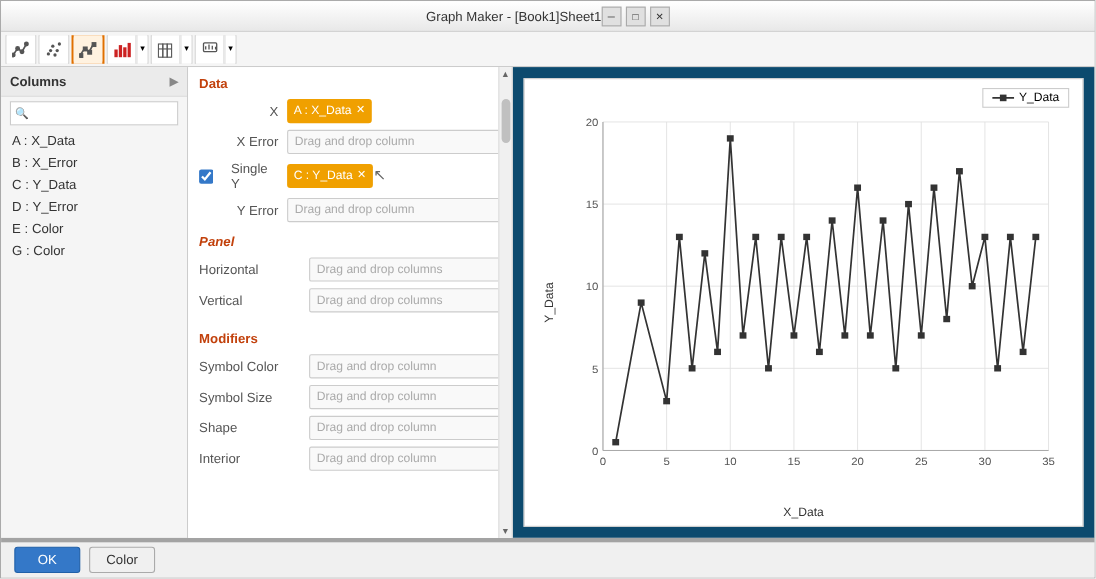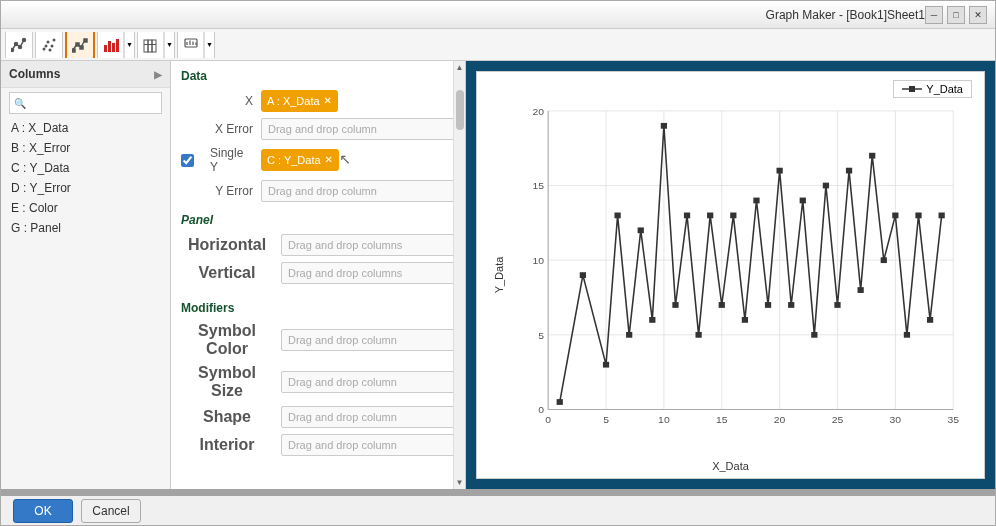--- a/index.html
+++ b/index.html
@@ -18,21 +18,21 @@
       border: 1px solid #aaa;
       display: flex;
       flex-direction: column;
     }
     .title-bar {
       background: linear-gradient(to bottom, #ffffff, #e8e8e8);
       border-bottom: 1px solid #ccc;
       height: 28px;
       display: flex;
       align-items: center;
-      justify-content: flex-end;
+      justify-content: center;
       padding: 0 8px;
       flex-shrink: 0;
     }
     .title-bar-title {
       font-size: 12px;
       color: #333;
     }
     .title-bar-controls {
       display: flex;
       gap: 4px;
@@ -129,46 +129,45 @@
       background: #fff;
       border-right: 1px solid #ccc;
       display: flex;
       flex-direction: column;
       flex-shrink: 0;
       position: relative;
       overflow-y: auto;
     }
     .section-title {
       font-weight: bold;
-      color: #14532d;
+      color: #c2410c;
       padding: 8px 10px 4px 10px;
       font-size: 12px;
     }
     .field-row {
       display: flex;
       align-items: center;
       padding: 3px 10px;
       min-height: 28px;
     }
     .field-label {
       width: 80px;
       text-align: right;
       padding-right: 8px;
       font-size: 12px;
       color: #555;
       flex-shrink: 0;
     }
     .field-label-wide {
       width: 100px;
-      text-align: center;
+      text-align: left;
       padding-right: 8px;
-      font-size: 16px;
+      font-size: 12px;
       color: #555;
       flex-shrink: 0;
-      font-weight: bold;
     }
     .drop-zone {
       flex: 1;
       height: 22px;
       border: 1px solid #ccc;
       background: #f9f9f9;
       display: flex;
       align-items: center;
       padding: 0 6px;
       font-size: 11px;
@@ -245,21 +244,21 @@
       align-items: center;
       gap: 4px;
     }
     .chart-svg {
       width: 100%;
       height: 100%;
     }
     .bottom-bar {
       height: 36px;
       background: #f0f0f0;
-      border-top: 7px solid #a3a3a3;
+      border-top: 4px solid #a3a3a3;
       display: flex;
       align-items: center;
       padding: 12px 12px;
       gap: 8px;
       flex-shrink: 0;
     }
     .ok-btn {
       width: 60px;
       height: 24px;
       background: #3478c8;
@@ -408,21 +407,21 @@
       <div class="search-box">
         <span class="search-icon">🔍</span>
         <input class="search-input" type="text" placeholder="" style="">
       </div>
       <div id="columns-list">
           <div class="column-item">A :  X_Data</div>
           <div class="column-item">B :  X_Error</div>
           <div class="column-item">C :  Y_Data</div>
           <div class="column-item">D :  Y_Error</div>
           <div class="column-item">E :  Color</div>
-          <div class="column-item">G :  Panel</div>
+          <div class="column-item">G :  Color</div>
         </div>
     </div>
 
     <div class="middle-panel">
 
       <div class="scrollbar-right">
         <div class="scroll-arrow">▲</div>
         <div class="scroll-thumb"></div>
         <div class="scroll-arrow" style="position:absolute;bottom:0;">▼</div>
       </div>
@@ -591,15 +590,15 @@
             <rect x="383.57142857142856" y="135.5" width="6" height="6" fill="#333"></rect>
             <rect x="394.7142857142857" y="244" width="6" height="6" fill="#333"></rect>
             <rect x="405.85714285714283" y="135.5" width="6" height="6" fill="#333"></rect>
           </svg>
       </div>
     </div>
   </div>
 
   <div class="bottom-bar">
     <div class="ok-btn">OK</div>
-    <div class="cancel-btn">Cancel</div>
+    <div class="cancel-btn">Color</div>
   </div>
 </div>
 
 </body></html>

